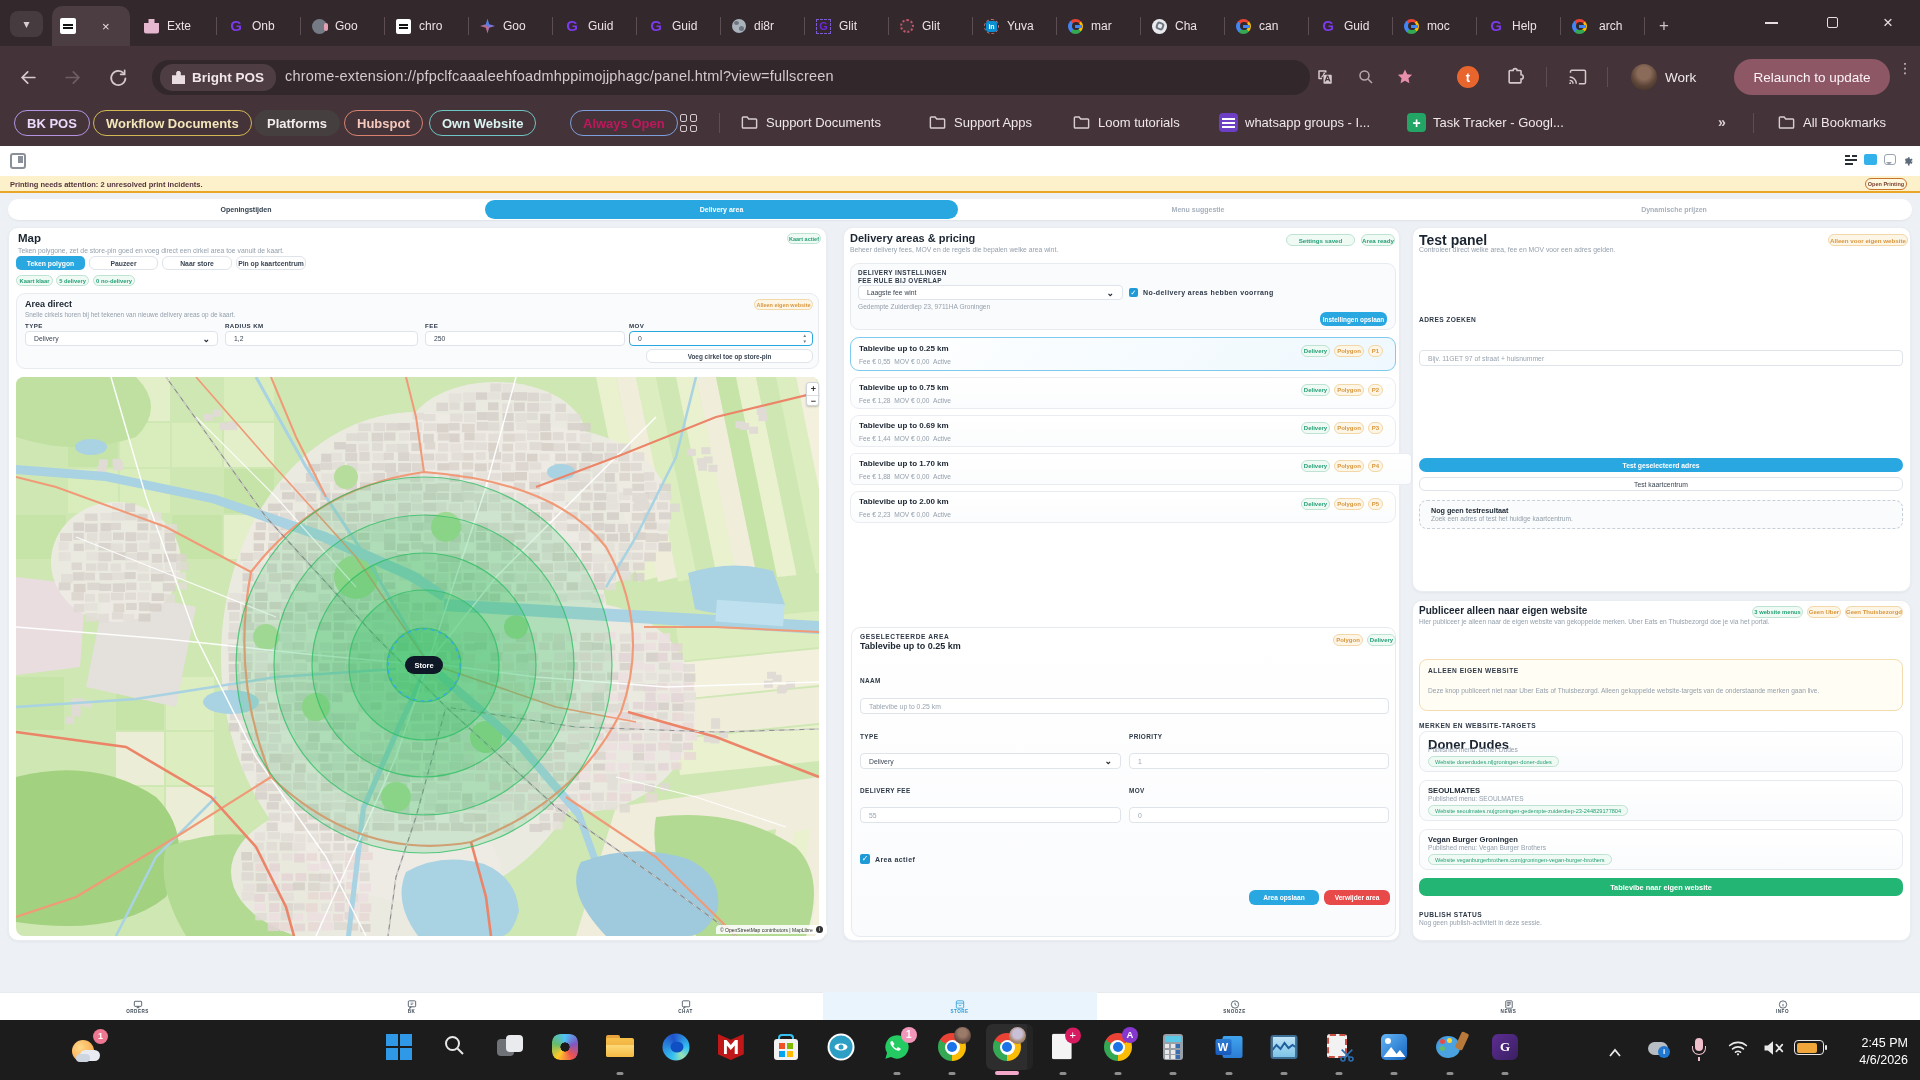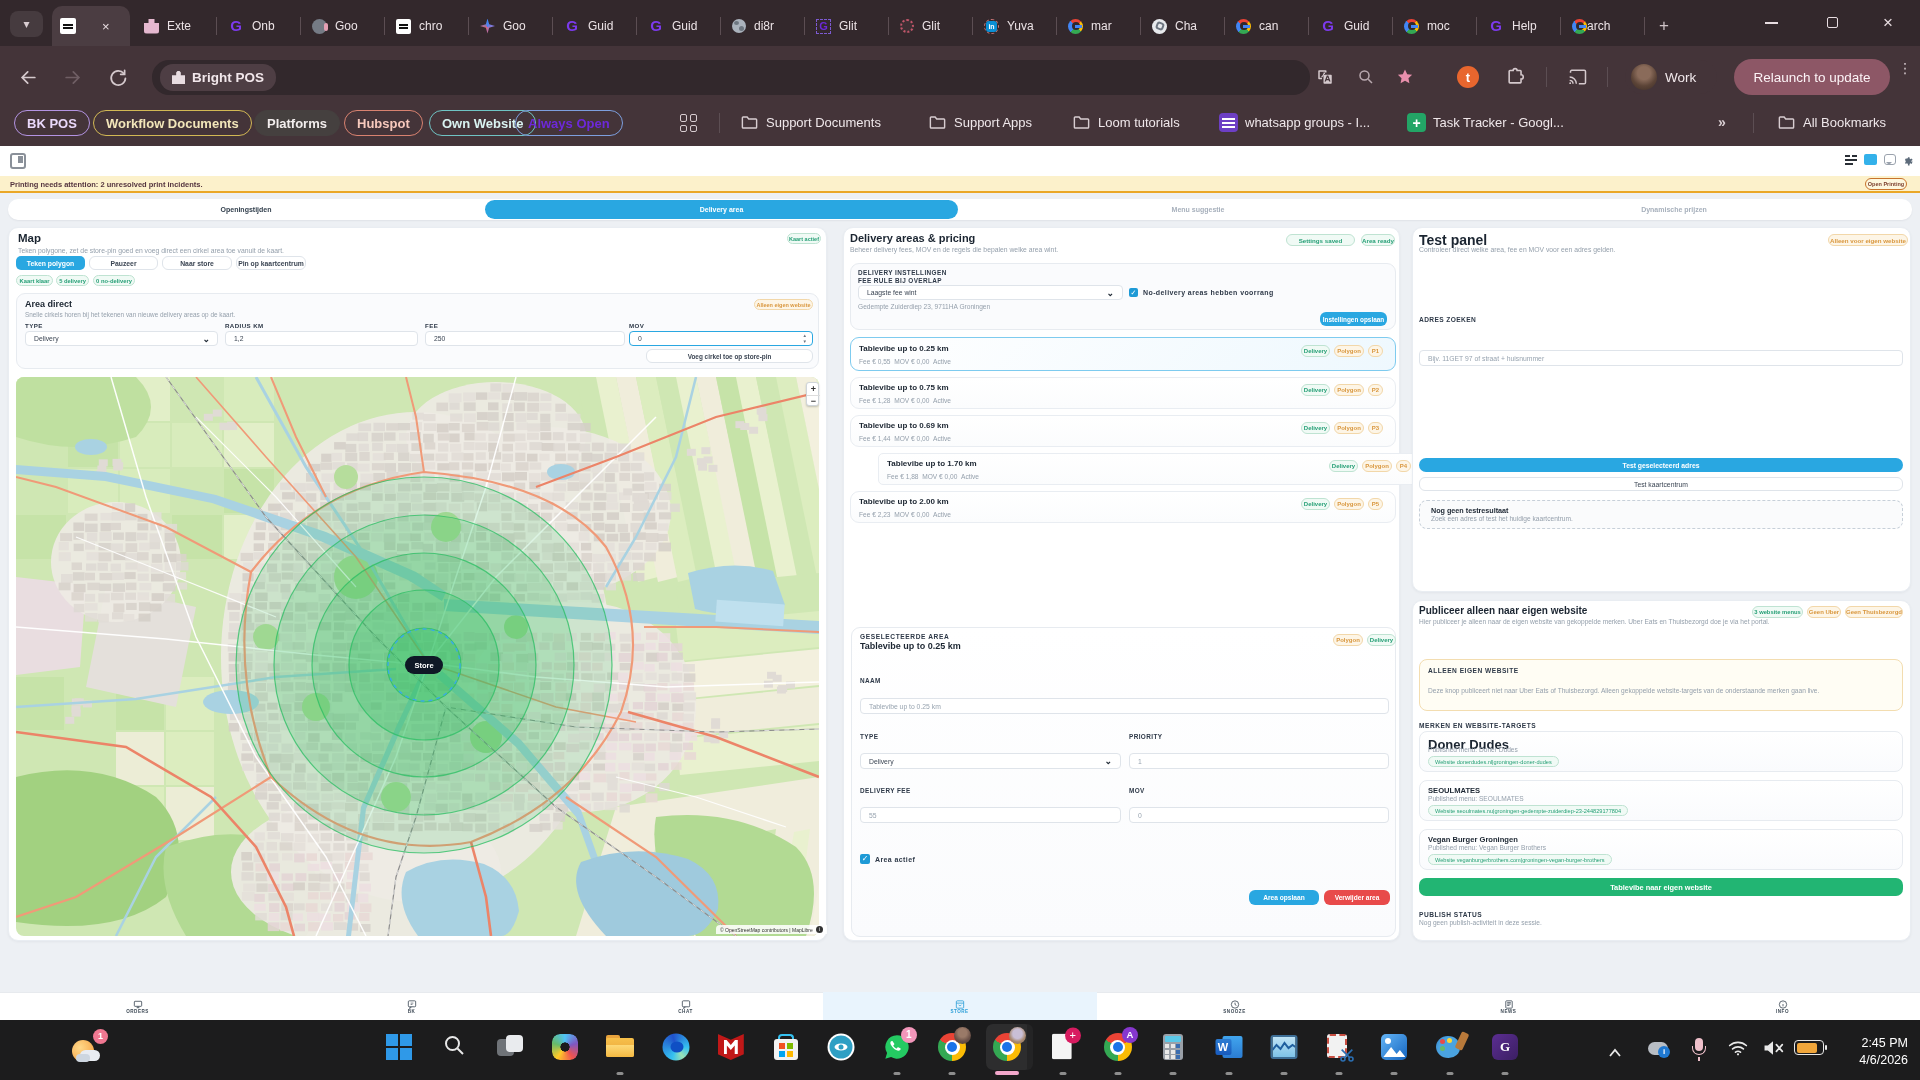--- a/index.html
+++ b/index.html
@@ -137,21 +137,21 @@
           <div style="position:absolute;left:7px;top:6px;width:7px;height:3.5px;background:#4285f4"></div>
         </div>
         <span class="tabtxt">moc</span>
       </div>
       <div style="position:absolute;left:1342px;top:11px;width:1px;height:18px;background:#5c4e53"></div>
       <div style="position:absolute;left:1344px;top:0;width:84px;height:40px;display:flex;align-items:center;padding:0 10px;gap:8px">
         <div style="width:16px;height:16px;color:#7c3aed;font-size:15px;font-weight:bold;line-height:16px;text-align:center">G</div>
         <span class="tabtxt">Help</span>
       </div>
       <div style="position:absolute;left:1426px;top:11px;width:1px;height:18px;background:#5c4e53"></div>
-      <div style="position:absolute;left:1428px;top:0;width:84px;height:40px;display:flex;align-items:center;padding:0 10px;gap:0">
+      <div style="position:absolute;left:1428px;top:0;width:84px;height:40px;display:flex;align-items:center;padding:0 10px;gap:12px">
         <div style="width:15px;height:15px;border-radius:50%;background:conic-gradient(from -45deg,#ea4335 0 25%,#fbbc05 0 50%,#34a853 0 75%,#4285f4 0 100%);position:relative">
           <div style="position:absolute;left:3.5px;top:3.5px;width:8px;height:8px;border-radius:50%;background:#32272b"></div>
           <div style="position:absolute;left:7px;top:6px;width:7px;height:3.5px;background:#4285f4"></div>
         </div>
         <span class="tabtxt">arch</span>
       </div>
       <div style="position:absolute;left:1510px;top:11px;width:1px;height:18px;background:#5c4e53"></div>
     </div>
 
   <div class="c" style="left:1652px;top:14px;width:24px;height:24px;color:#cfc3c7;font-size:17px;display:flex;align-items:center;justify-content:center">+</div>
@@ -173,20 +173,21 @@
   <div class="c" style="left:108px;top:68px;width:19px;height:19px"><svg width="19" height="19" viewBox="0 0 24 24" fill="none" stroke="#d5c9cd" stroke-width="2.2" stroke-linecap="round">
         <path d="M20 7a9 9 0 1 0 2 6"></path>
         <path d="M21 3v5h-5" fill="none"></path>
       </svg></div>
 
   <div class="c" style="left:152px;top:60px;width:1158px;height:35px;background:#32282c;border-radius:17px">
     <div class="c" style="left:8px;top:4px;height:27px;border-radius:13px;background:#4e3e44;display:flex;align-items:center;padding:0 12px;gap:7px">
       <div style="width:13px;height:13px;background:#e8dce1;clip-path:polygon(0 32%,32% 32%,32% 12%,42% 0,58% 0,68% 12%,68% 32%,100% 32%,100% 100%,0 100%)"></div>
       <span style="color:#f2e7eb;font-size:13.5px;font-weight:bold">Bright POS</span>
     </div>
+    <div class="c" style="left:133px;top:8px;font-size:14.5px;color:#d4c9cd;letter-spacing:.2px">chrome-extension://pfpclfcaaaleehfoadmhppimojjphagc/panel.html?view=fullscreen</div>
   </div>
 
   <div class="c" style="left:1316px;top:68px;width:18px;height:18px">
     <svg width="18" height="18" viewBox="0 0 24 24" fill="#d5c9cd">
         <path d="M4 3h9a1 1 0 0 1 1 1v2h-2V5H5v8h3v2H4a1 1 0 0 1-1-1V4a1 1 0 0 1 1-1zm3 3h3v1.2c-.5 1.6-1.5 3-3 4l.9 1.5C9.5 11.6 10.6 10 11 8h1V6H9z"></path>
         <path d="M11 9h9a1 1 0 0 1 1 1v10a1 1 0 0 1-1 1h-9a1 1 0 0 1-1-1V10a1 1 0 0 1 1-1zm2.2 9 .7-1.8h3l.7 1.8h1.8l-3-8h-2l-3 8zm1.3-3.4 1-2.7 1 2.7z"></path>
       </svg>
   </div>
   <div class="c" style="left:1357px;top:68px;width:18px;height:18px">
     <svg width="18" height="18" viewBox="0 0 24 24" fill="none" stroke="#b9a9af" stroke-width="2">
@@ -225,21 +226,21 @@
   <div class="c" style="left:1898px;top:64px;color:#d5c9cd;font-size:14px;line-height:9px;width:6px;text-align:center">⋮</div>
 </div>
 
 <div id="bookmarks">
   <div class="c" style="left:0;top:100px;width:1920px;height:46px;background:#443439"></div>
   <div class="c bpill" style="left:14px;top:110px;border-color:#b393e2;color:#ead9fb">BK POS</div>
   <div class="c bpill" style="left:93px;top:110px;border-color:#d2b854;color:#f3e6ba">Workflow Documents</div>
   <div class="c bpill" style="left:254px;top:110px;border-color:#45403f;background:#45403f;color:#f2eded">Platforms</div>
   <div class="c bpill" style="left:344px;top:110px;border-color:#d98270;color:#f7c9bd">Hubspot</div>
   <div class="c bpill" style="left:429px;top:110px;border-color:#6fc4c4;color:#d9f3f1">Own Website</div>
-  <div class="c bpill" style="left:515px;top:110px;border-color:#7d9fde;color:#6d28d9">Always Open</div>
+  <div class="c bpill" style="left:570px;top:110px;border-color:#7d9fde;color:#be185d">Always Open</div>
 
   <div class="c" style="left:680px;top:114px;width:18px;height:18px;display:grid;grid-template-columns:7px 7px;gap:3px">
     <div style="border:1.7px solid #d8cdd1;border-radius:2px"></div>
       <div style="border:1.7px solid #d8cdd1;border-radius:2px"></div>
       <div style="border:1.7px solid #d8cdd1;border-radius:2px"></div>
       <div style="border:1.7px solid #d8cdd1;border-radius:2px"></div>
   </div>
   <div class="c sep" style="left:719px;top:113px"></div>
   <div class="c bmk" style="left:740px;top:113px"><svg width="19" height="19" viewBox="0 0 24 24" fill="none" stroke="#d8cdd1" stroke-width="1.8">
         <path d="M3 6a1 1 0 0 1 1-1h5l2 2.5h9a1 1 0 0 1 1 1V18a1 1 0 0 1-1 1H4a1 1 0 0 1-1-1z"></path>
@@ -1910,21 +1911,21 @@
       <div class="c po" style="left:483px;top:6px;width:30px;height:12px;font-size:6px">Polygon</div>
       <div class="c po" style="left:517px;top:6px;width:15px;height:12px;font-size:6px">P2</div>
     </div>
   <div class="c arow" style="left: 850px; top: 415px; width: 546px; height: 32px; border: 1px solid rgb(233, 237, 242); border-radius: 9px; background: linear-gradient(rgb(255, 255, 255), rgb(251, 252, 253));">
       <div class="c hd" style="left:8px;top:5px;font-size:8px">Tablevibe up to 0.69 km</div>
       <div class="c grey" style="left:8px;top:19px;font-size:6.6px">Fee € 1,44&nbsp;&nbsp;MOV € 0,00&nbsp;&nbsp;Active</div>
       <div class="c pg" style="left:450px;top:6px;width:29px;height:12px;font-size:6px">Delivery</div>
       <div class="c po" style="left:483px;top:6px;width:30px;height:12px;font-size:6px">Polygon</div>
       <div class="c po" style="left:517px;top:6px;width:15px;height:12px;font-size:6px">P3</div>
     </div>
-  <div class="c arow" style="left: 878px; top: 453px; width: 562px; height: 32px; border: 1px solid rgb(233, 237, 242); border-radius: 5px; background: linear-gradient(rgb(255, 255, 255), rgb(251, 252, 253));">
+  <div class="c arow" style="left: 850px; top: 453px; width: 562px; height: 32px; border: 1px solid rgb(233, 237, 242); border-radius: 5px; background: linear-gradient(rgb(255, 255, 255), rgb(251, 252, 253));">
       <div class="c hd" style="left:8px;top:5px;font-size:8px">Tablevibe up to 1.70 km</div>
       <div class="c grey" style="left:8px;top:19px;font-size:6.6px">Fee € 1,88&nbsp;&nbsp;MOV € 0,00&nbsp;&nbsp;Active</div>
       <div class="c pg" style="left:450px;top:6px;width:29px;height:12px;font-size:6px">Delivery</div>
       <div class="c po" style="left:483px;top:6px;width:30px;height:12px;font-size:6px">Polygon</div>
       <div class="c po" style="left:517px;top:6px;width:15px;height:12px;font-size:6px">P4</div>
     </div>
   <div class="c arow" style="left: 850px; top: 491px; width: 546px; height: 32px; border: 1px solid rgb(233, 237, 242); border-radius: 9px; background: linear-gradient(rgb(255, 255, 255), rgb(251, 252, 253));">
       <div class="c hd" style="left:8px;top:5px;font-size:8px">Tablevibe up to 2.00 km</div>
       <div class="c grey" style="left:8px;top:19px;font-size:6.6px">Fee € 2,23&nbsp;&nbsp;MOV € 0,00&nbsp;&nbsp;Active</div>
       <div class="c pg" style="left:450px;top:6px;width:29px;height:12px;font-size:6px">Delivery</div>

